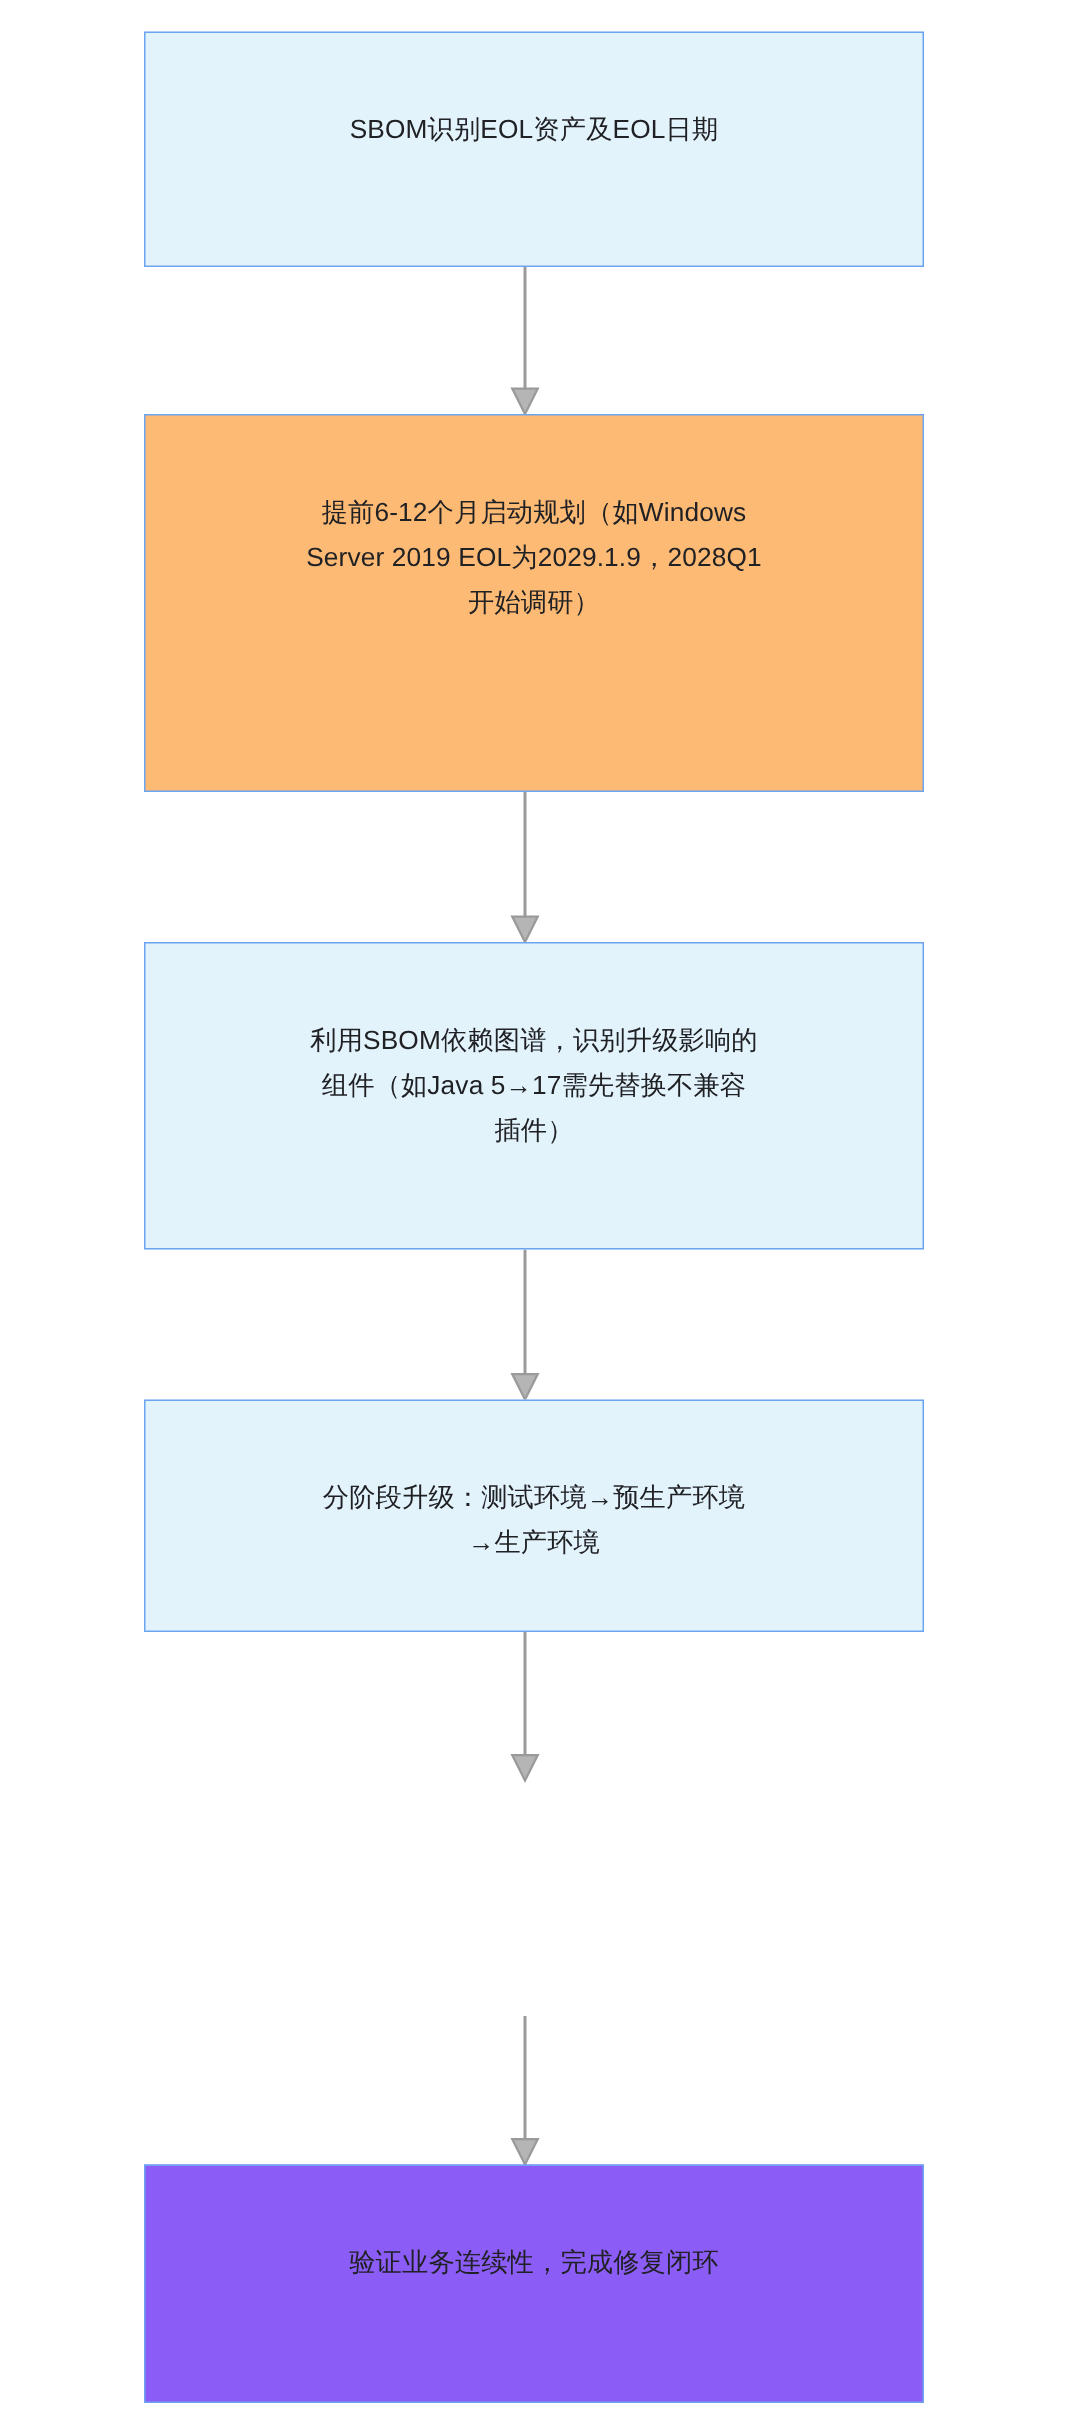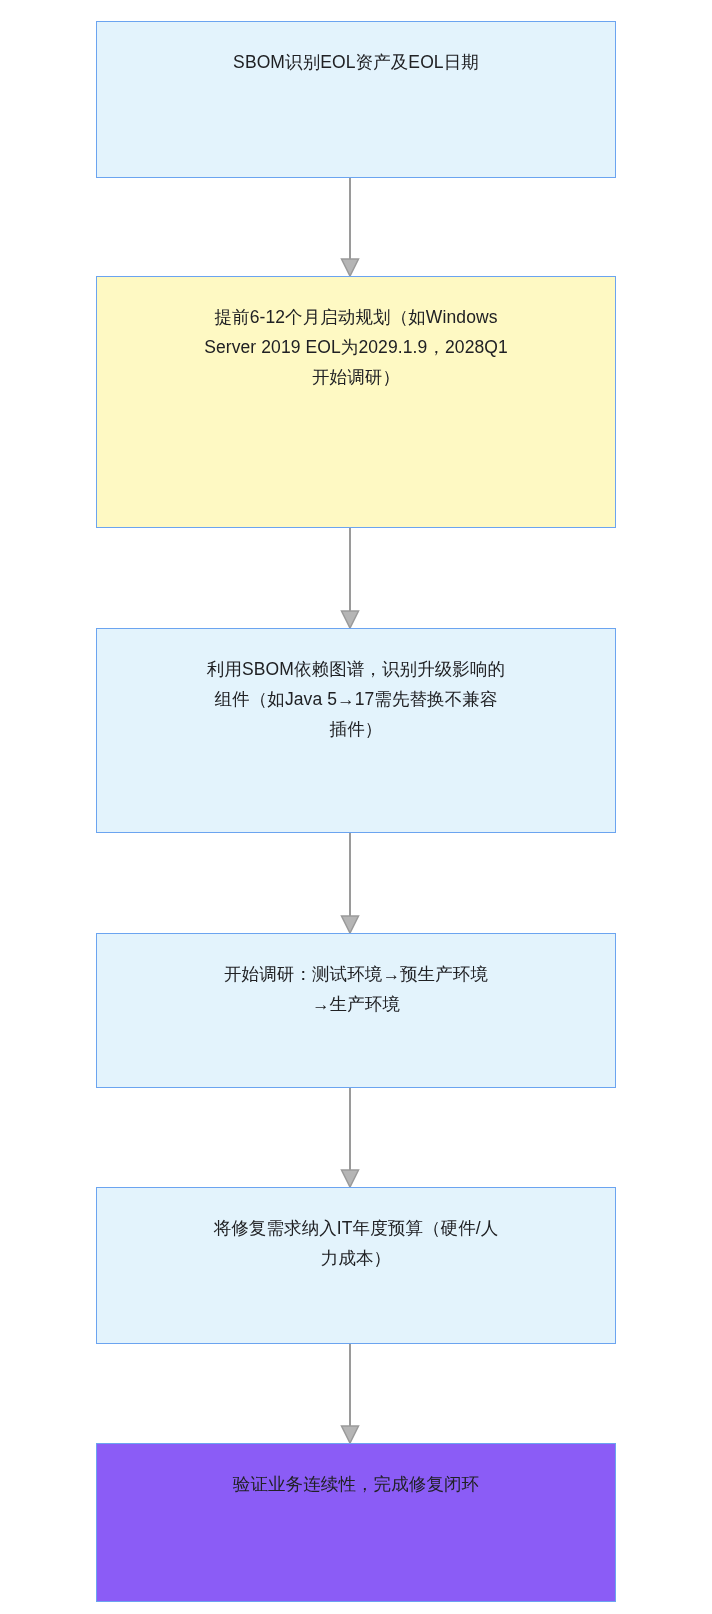--- a/index.html
+++ b/index.html
@@ -30,20 +30,21 @@
     display: block;
     width: 100%;
     box-sizing: border-box;
     text-align: center;
     color: #202124;
     font-size: 17.5px;
     line-height: 1.72;
     letter-spacing: 0.1px;
     white-space: pre-line;
     padding: 25px 34px 0 34px;
+    margin-top: 24px;
   }
   .flow-edge {
     position: absolute;
     pointer-events: none;
   }
   .flow-edge svg {
     display: block;
     overflow: visible;
   }
 </style>
@@ -66,39 +67,35 @@
           <line x1="350" y1="1344" x2="350" y2="1427" stroke="#9a9a9a" stroke-width="2"></line>
           <polygon points="341.5,1426 358.5,1426 350,1443" fill="#b5b5b5" stroke="#9a9a9a" stroke-width="1.5" stroke-linejoin="miter"></polygon>
         </g>
     </svg>
   </div>
 
   <div class="flow-node" style="left: 96px; top: 21px; width: 520px; height: 157px; background: rgb(227, 243, 252); border-color: rgb(107, 164, 240);">
     <span class="flow-node-text" style="color: rgb(32, 33, 36);">SBOM识别EOL资产及EOL日期</span>
   </div>
 
-  <div class="flow-node" style="left: 96px; top: 276px; width: 520px; height: 252px; background: #fef9c3; border-color: rgb(107, 164, 240);">
+  <div class="flow-node" style="left: 96px; top: 276px; width: 520px; height: 252px; background: #fdba74; border-color: rgb(107, 164, 240);">
     <span class="flow-node-text" style="color: rgb(32, 33, 36);">提前6-12个月启动规划（如Windows
 Server 2019 EOL为2029.1.9，2028Q1
 开始调研）</span>
   </div>
 
   <div class="flow-node" style="left: 96px; top: 628px; width: 520px; height: 205px; background: rgb(227, 243, 252); border-color: rgb(107, 164, 240);">
     <span class="flow-node-text" style="color: rgb(32, 33, 36);">利用SBOM依赖图谱，识别升级影响的
 组件（如Java 5→17需先替换不兼容
 插件）</span>
   </div>
 
   <div class="flow-node" style="left: 96px; top: 933px; width: 520px; height: 155px; background: rgb(227, 243, 252); border-color: rgb(107, 164, 240);">
-    <span class="flow-node-text" style="color: rgb(32, 33, 36);">开始调研：测试环境→预生产环境
+    <span class="flow-node-text" style="color: rgb(32, 33, 36);">分阶段升级：测试环境→预生产环境
 →生产环境</span>
   </div>
 
-  <div class="flow-node" style="left: 96px; top: 1187px; width: 520px; height: 157px; background: rgb(227, 243, 252); border-color: rgb(107, 164, 240);">
-    <span class="flow-node-text" style="color: rgb(32, 33, 36);">将修复需求纳入IT年度预算（硬件/人
-力成本）</span>
-  </div>
 
   <div class="flow-node" style="left: 96px; top: 1443px; width: 520px; height: 159px; background: #8b5cf6; border-color: rgb(107, 164, 240);">
     <span class="flow-node-text" style="color: rgb(32, 33, 36);">验证业务连续性，完成修复闭环</span>
   </div>
 
 </div>
 
 </body></html>

